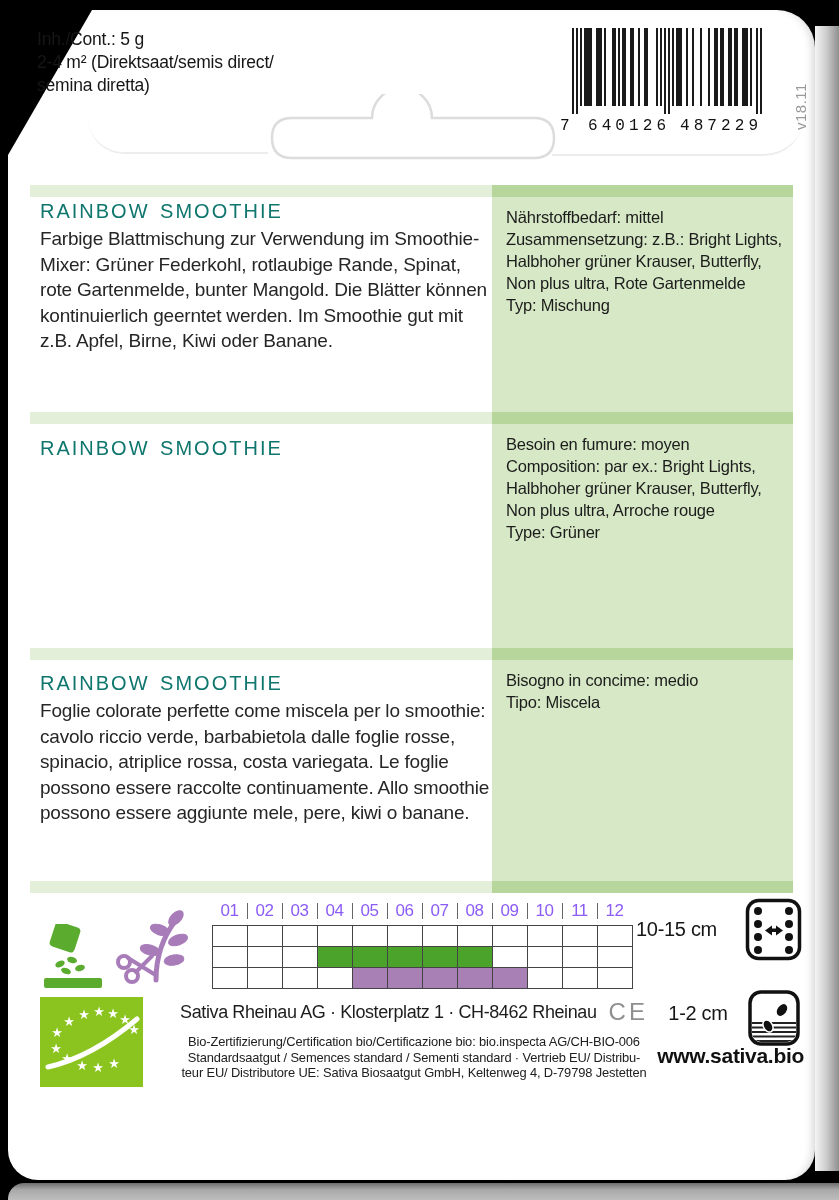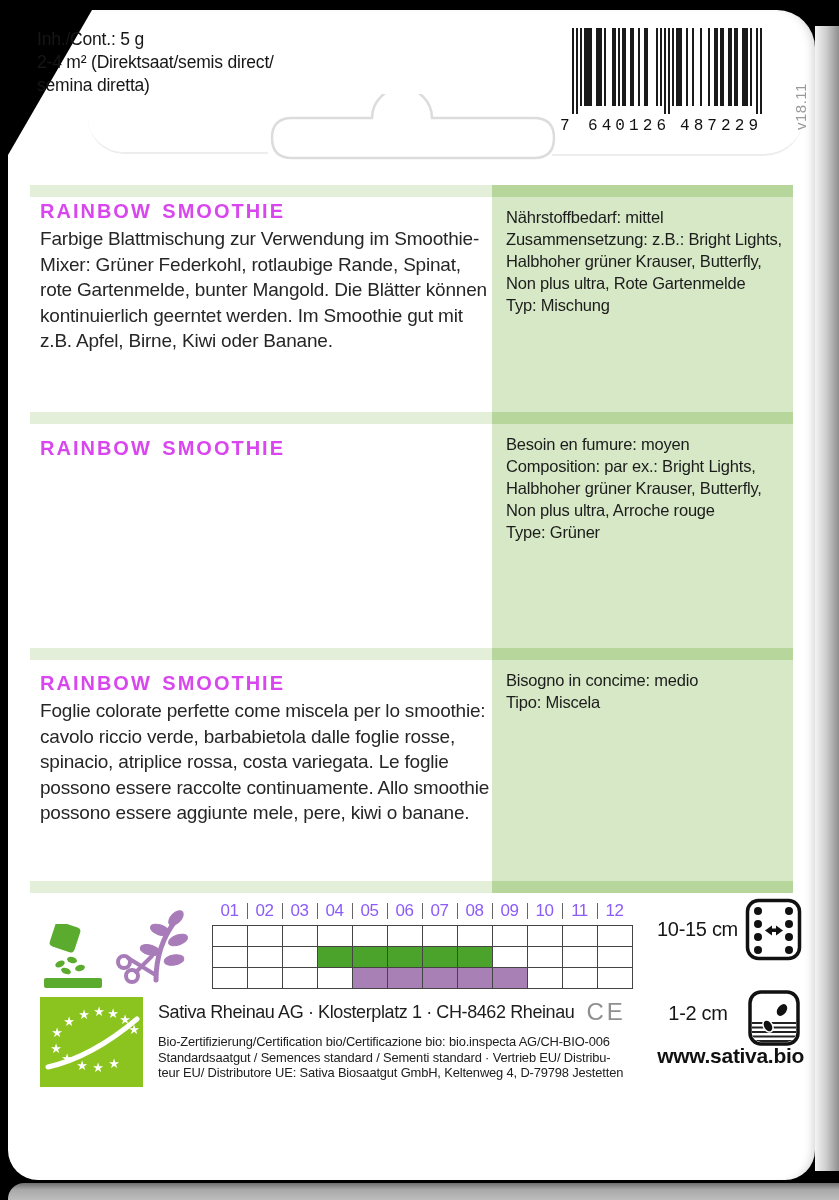--- a/index.html
+++ b/index.html
@@ -27,38 +27,38 @@
   
   .contents{left:37px;top:28px;font-size:17.5px;line-height:23px;color:#161616;letter-spacing:-0.2px;}
   .version{left:792px;top:130px;transform:rotate(-90deg);transform-origin:0 0;
     font-size:15px;color:#9a9a9a;letter-spacing:0.5px;}
   
   .strip-l{left:30px;width:462px;height:12px;background:#e4efd9;}
   .strip-r{left:492px;width:301px;height:12px;background:#b6d69c;}
   .sidebar{left:492px;top:185px;width:301px;height:708px;background:#d6e8c5;}
   
   .section{left:40px;width:452px;color:#262626;}
-  .sec-title{color:#d946ef;font-weight:700;font-size:20px;letter-spacing:2px;word-spacing:3px;margin:0 0 3px 0;}
+  .sec-title{color:#0f766e;font-weight:400;font-size:20px;letter-spacing:2px;word-spacing:3px;margin:0 0 3px 0;}
   .sec-body{font-size:19px;line-height:25.5px;letter-spacing:-0.2px;}
   .info-block{left:506px;width:276px;font-size:16.5px;line-height:22px;color:#1c1c1c;letter-spacing:-0.2px;}
   .info-block b{font-weight:400;}
   
   .cal-header{left:212px;top:899px;width:420px;height:24px;display:grid;grid-template-columns:repeat(12,1fr);}
   .cal-h{position:relative;display:flex;align-items:center;justify-content:center;
     font-size:17px;color:#8b5cf6;letter-spacing:-0.5px;}
   .cal-h.tick::before{content:'';position:absolute;left:-0.5px;top:4px;bottom:4px;width:1px;background:#666;}
   .cal-grid{left:212px;top:925px;width:420px;display:grid;grid-template-columns:repeat(12,1fr);
     grid-auto-rows:21px;border-right:1px solid #444;border-bottom:1px solid #444;}
   .cal-c{border-left:1px solid #444;border-top:1px solid #444;}
   
-  .footer-text{left:158px;top:998px;width:512px;color:#1d1d1d;}
+  .footer-text{left:158px;top:998px;width:512px;color:#1d1d1d;text-align:center;}
   .footer-line1{font-size:18px;letter-spacing:-0.4px;white-space:nowrap;}
   .ce{font-size:24px;color:#8f8f8f;letter-spacing:3px;margin-left:12px;vertical-align:-2px;}
   .footer-small{font-size:12.9px;line-height:15.6px;letter-spacing:-0.15px;margin-top:8px;color:#202020;}
-  .spacing-label{left:636px;top:918px;width:102px;text-align:right;font-size:20px;color:#161616;letter-spacing:-0.3px;}
+  .spacing-label{left:636px;top:918px;width:102px;text-align:left;font-size:20px;color:#161616;letter-spacing:-0.3px;}
   .depth-label{left:656px;top:1002px;width:84px;text-align:center;font-size:20px;color:#161616;letter-spacing:-0.3px;}
   .website{left:636px;top:1044px;width:168px;text-align:right;font-size:21px;font-weight:700;color:#111;letter-spacing:-0.3px;}
 </style>
 </head>
 <body>
 
 <div class="abs packet"></div>
 <div class="abs corner-cut"></div>
 <div class="abs side-strip"></div>
 <div class="abs bottom-band"></div>

